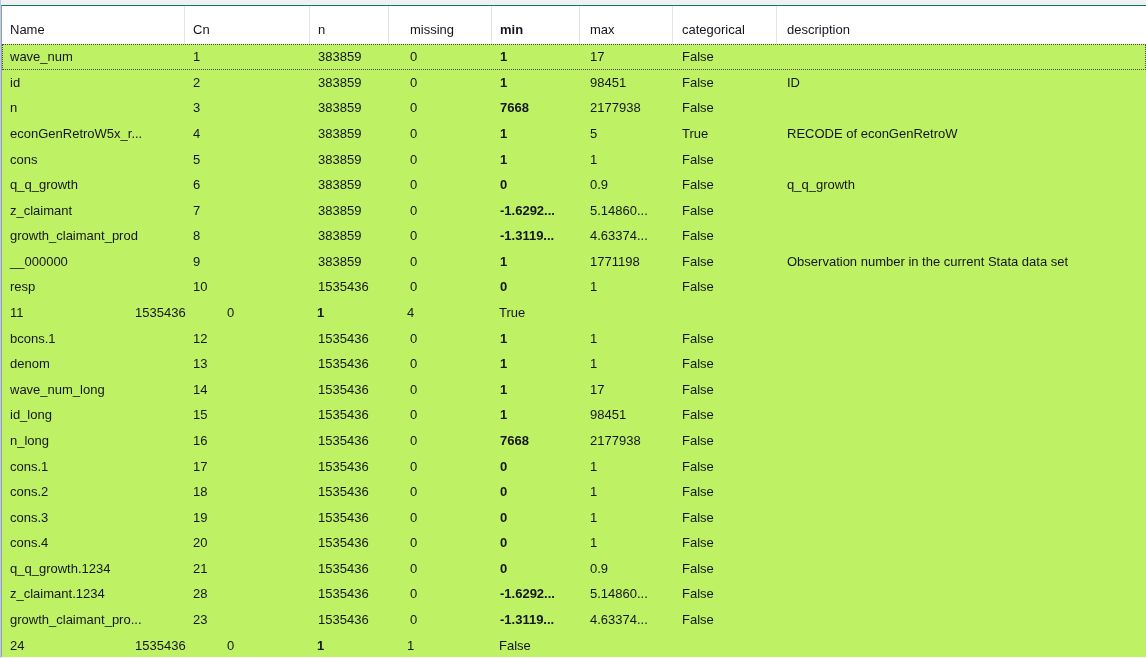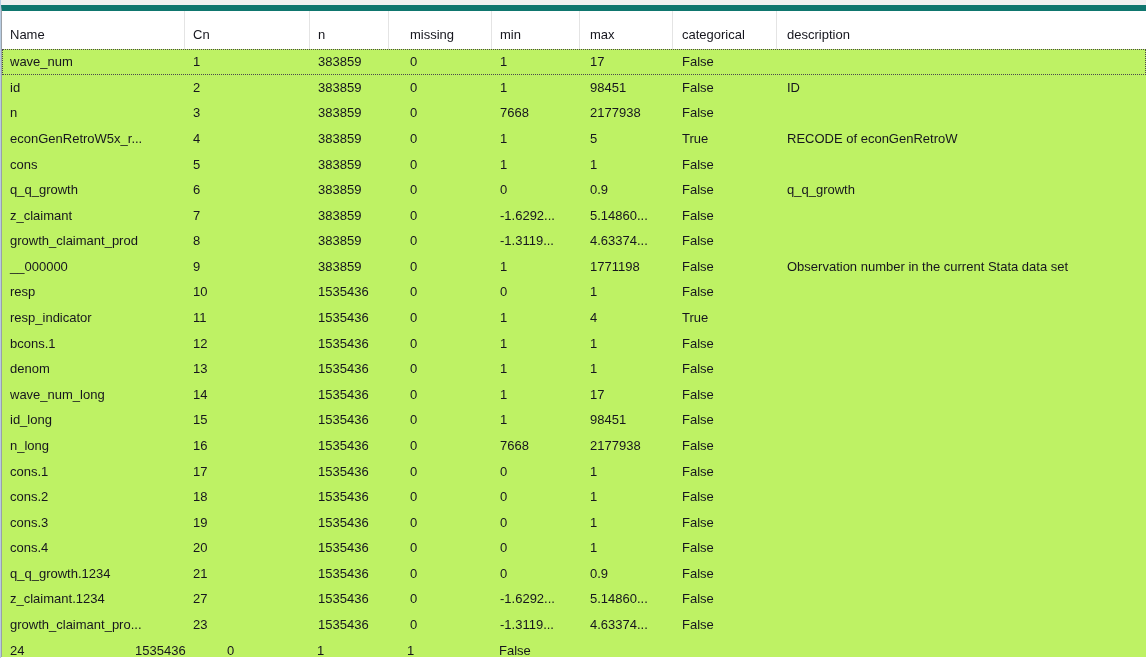--- a/index.html
+++ b/index.html
@@ -17,21 +17,21 @@
     border-left: 1px solid #b7cce2; 
     box-sizing: border-box;
   }
   .top-strip {
     height: 5px;
     background: #f0f0f0;
   }
   .listview {
     width: 1145px;
     height: 652px;
-    border-top: 6px solid #0f766e;
+    border-top: 1px solid #0f766e;
     border-left: 1px solid #9aa0a7;
     box-sizing: border-box;
     background: #ffffff;
     overflow: hidden;
   }
   .header-row {
     display: flex;
     height: 38px;
     background: #ffffff;
   }
@@ -64,21 +64,21 @@
     overflow: hidden;
     align-self: stretch;
     display: flex;
     align-items: center;
   }
   
   .c0 { width: 183px; padding-left: 8px; }
   .c1 { width: 125px; padding-left: 8px; }
   .c2 { width: 79px;  padding-left: 8px; }
   .c3 { width: 103px; padding-left: 21px; }
-  .c4 { width: 88px;  padding-left: 8px; }
+  .c4 { width: 88px;  padding-left: 8px; font-weight: bold; }
   .c5 { width: 93px;  padding-left: 10px; }
   .c6 { width: 104px; padding-left: 9px; }
   .c7 { flex: 1 1 auto; padding-left: 10px; }
 </style>
 </head>
 <body>
 
 <div class="top-strip"></div>
 
 <div class="listview">
@@ -187,21 +187,20 @@
         <div class="cell c0">resp</div>
         <div class="cell c1">10</div>
         <div class="cell c2">1535436</div>
         <div class="cell c3">0</div>
         <div class="cell c4">0</div>
         <div class="cell c5">1</div>
         <div class="cell c6">False</div>
         <div class="cell c7"></div>
       </div>
       <div class="row">
-        <div class="cell c0">resp_indicator</div>
         <div class="cell c1">11</div>
         <div class="cell c2">1535436</div>
         <div class="cell c3">0</div>
         <div class="cell c4">1</div>
         <div class="cell c5">4</div>
         <div class="cell c6">True</div>
         <div class="cell c7"></div>
       </div>
       <div class="row">
         <div class="cell c0">bcons.1</div>
@@ -298,21 +297,21 @@
         <div class="cell c1">21</div>
         <div class="cell c2">1535436</div>
         <div class="cell c3">0</div>
         <div class="cell c4">0</div>
         <div class="cell c5">0.9</div>
         <div class="cell c6">False</div>
         <div class="cell c7"></div>
       </div>
       <div class="row">
         <div class="cell c0">z_claimant.1234</div>
-        <div class="cell c1">27</div>
+        <div class="cell c1">28</div>
         <div class="cell c2">1535436</div>
         <div class="cell c3">0</div>
         <div class="cell c4">-1.6292...</div>
         <div class="cell c5">5.14860...</div>
         <div class="cell c6">False</div>
         <div class="cell c7"></div>
       </div>
       <div class="row">
         <div class="cell c0">growth_claimant_pro...</div>
         <div class="cell c1">23</div>

